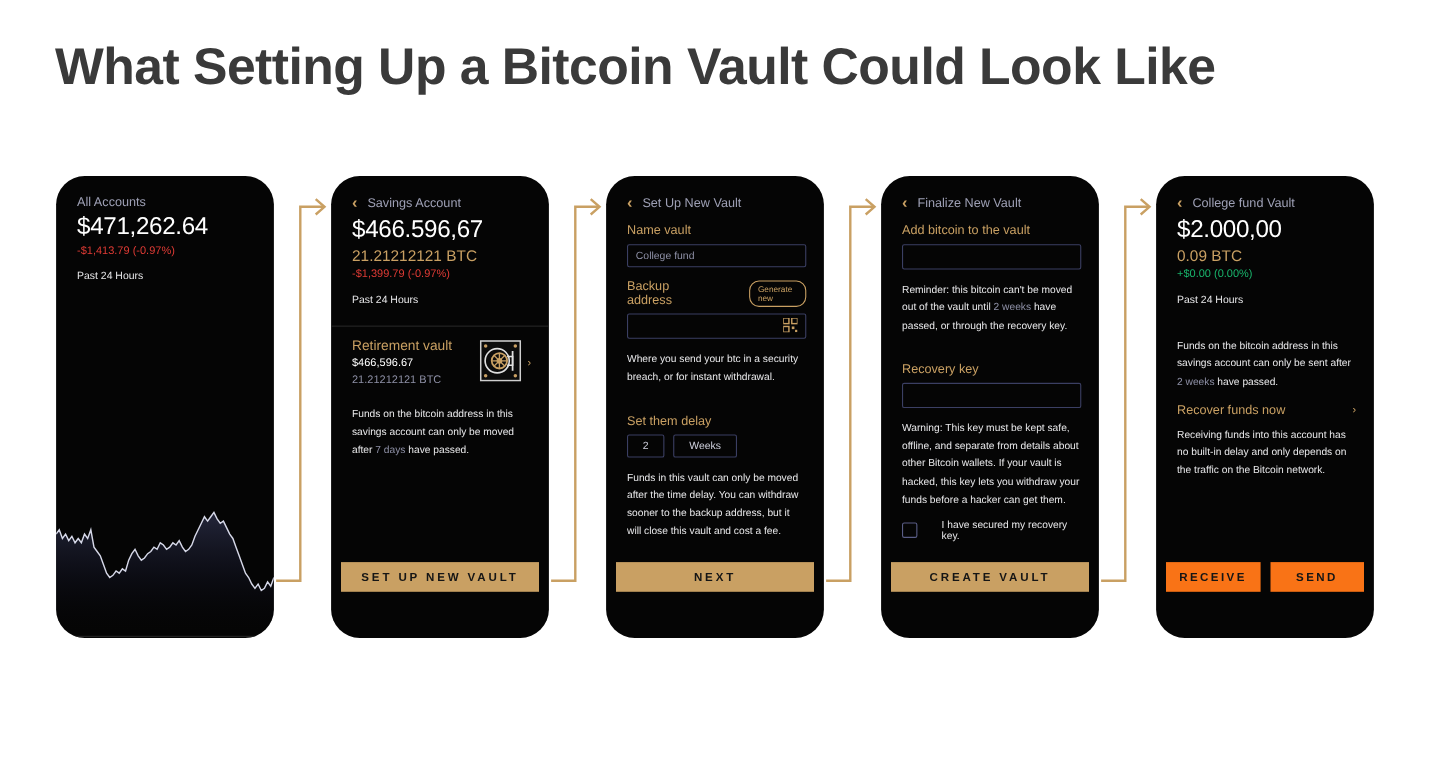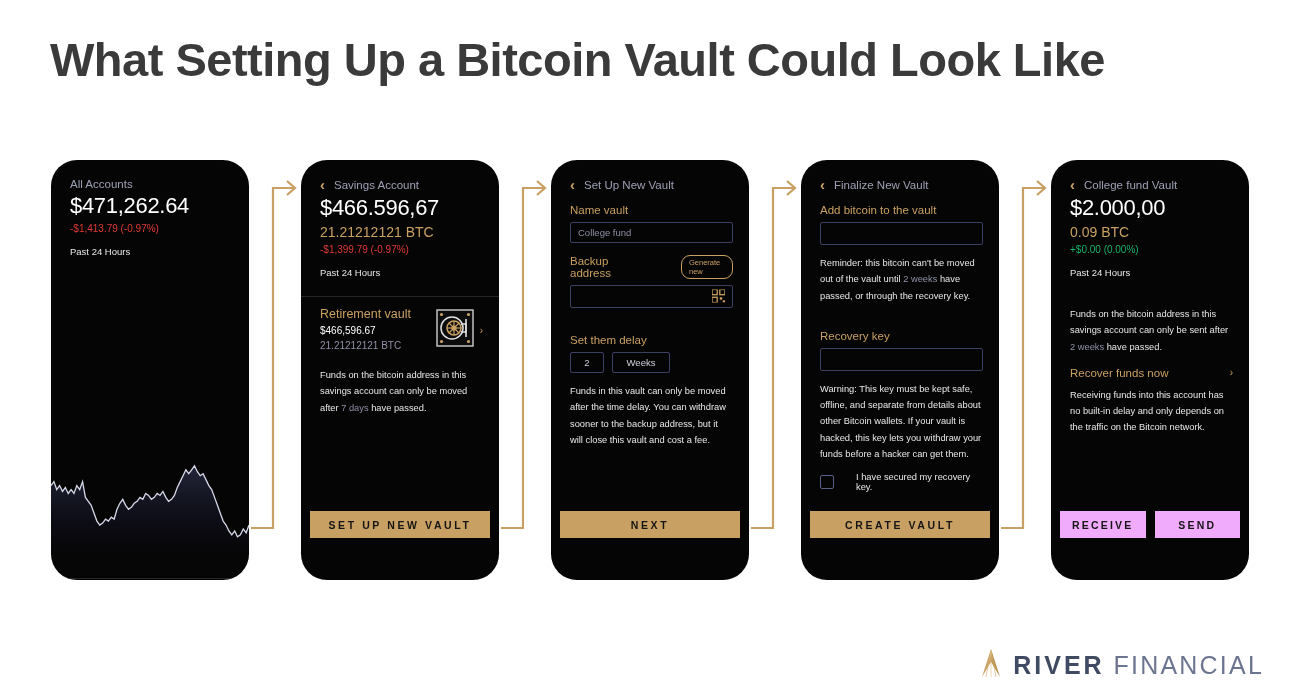--- a/index.html
+++ b/index.html
@@ -181,21 +181,21 @@
     font-weight: bold;
   }
   .cta-pair {
     position: absolute;
     left: 9px; right: 9px; bottom: 42px;
     display: flex; gap: 9px;
   }
   .cta-pair .cta-half {
     flex: 1;
     height: 27px;
-    background: #f0abfc;
+    background: #f97316;
     color: #151515;
     font-size: 10.5px;
     letter-spacing: 2.2px;
     display: flex; align-items: center; justify-content: center;
     font-weight: bold;
   }
   .link-row {
     display: flex; align-items: center; justify-content: space-between;
     padding: 12px 16px 0 19px;
   }
@@ -340,20 +340,21 @@
         <span class="qr-ico">
           <svg width="13" height="13" viewBox="0 0 13 13">
             <rect x="0" y="0" width="5.2" height="5.2" fill="none" stroke="#c9a063" stroke-width="1.3"></rect>
             <rect x="7.8" y="0" width="5.2" height="5.2" fill="none" stroke="#c9a063" stroke-width="1.3"></rect>
             <rect x="0" y="7.8" width="5.2" height="5.2" fill="none" stroke="#c9a063" stroke-width="1.3"></rect>
             <rect x="7.8" y="7.8" width="2.4" height="2.4" fill="#c9a063"></rect>
             <rect x="10.8" y="10.8" width="2.2" height="2.2" fill="#c9a063"></rect>
           </svg>
         </span>
       </div>
+      <div class="para">Where you send your btc in a security breach, or for instant withdrawal.</div>
 
       <div style="height:14px"></div>
       <div class="field-label">Set them delay</div>
       <div class="delay-row">
         <div class="delay-box delay-num">2</div>
         <div class="delay-box delay-unit">Weeks</div>
       </div>
       <div class="para">Funds in this vault can only be moved after the time delay. You can withdraw sooner to the backup address, but it will close this vault and cost a fee.</div>
 
       <div class="cta">NEXT</div>
@@ -431,27 +432,14 @@
   </svg>
   <svg class="arrow-svg a3" width="56" height="380">
     <path d="M2 368 L24 368 L24 28 L45 28" fill="none" stroke="#c9a063" stroke-width="2.2"></path>
     <path d="M38 21 L46 28 L38 35" fill="none" stroke="#c9a063" stroke-width="2.2"></path>
   </svg>
   <svg class="arrow-svg a4" width="56" height="380">
     <path d="M2 368 L24 368 L24 28 L45 28" fill="none" stroke="#c9a063" stroke-width="2.2"></path>
     <path d="M38 21 L46 28 L38 35" fill="none" stroke="#c9a063" stroke-width="2.2"></path>
   </svg>
 
-  <div class="logo">
-    <span>
-      <svg width="26" height="30" viewBox="0 0 26 30">
-        <path d="M13 1 L4 29 L13 14 Z" fill="#c9a063"></path>
-        <path d="M13 1 L22 29 L13 14 Z" fill="#b9904f"></path>
-        <line x1="13" y1="3" x2="8" y2="29" stroke="#d8b478" stroke-width="0.7"></line>
-        <line x1="13" y1="3" x2="18" y2="29" stroke="#d8b478" stroke-width="0.7"></line>
-        <line x1="13" y1="2" x2="13" y2="29" stroke="#e0c38a" stroke-width="0.7"></line>
-      </svg>
-    </span>
-    <span class="logo-word">RIVER</span>
-    <span class="logo-word2">FINANCIAL</span>
-  </div>
 
 </div>
 
 </body></html>

